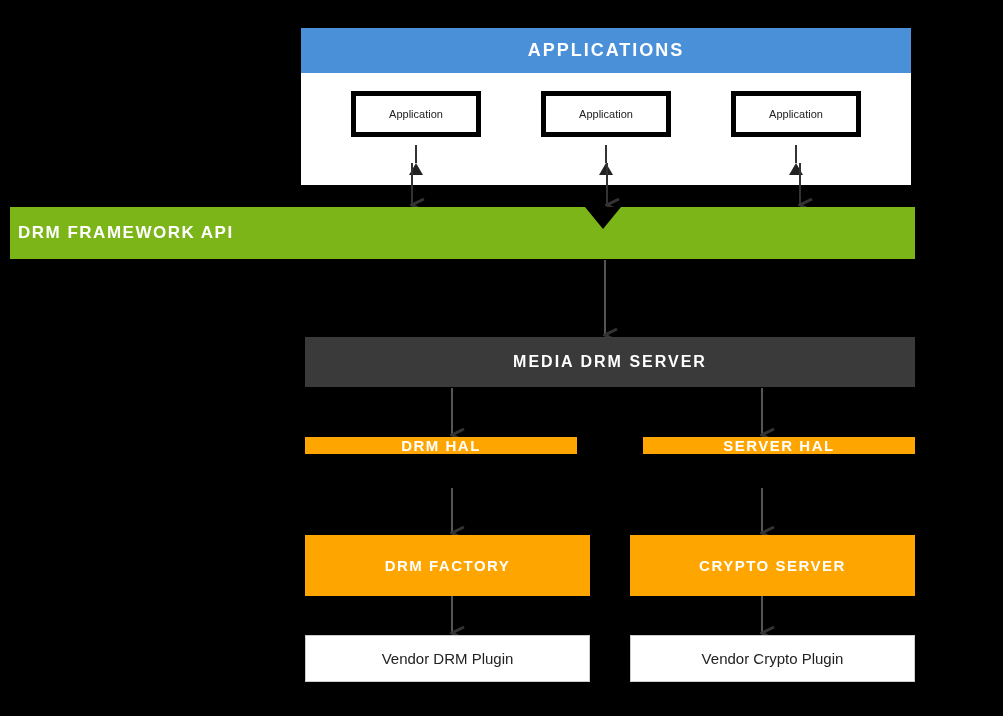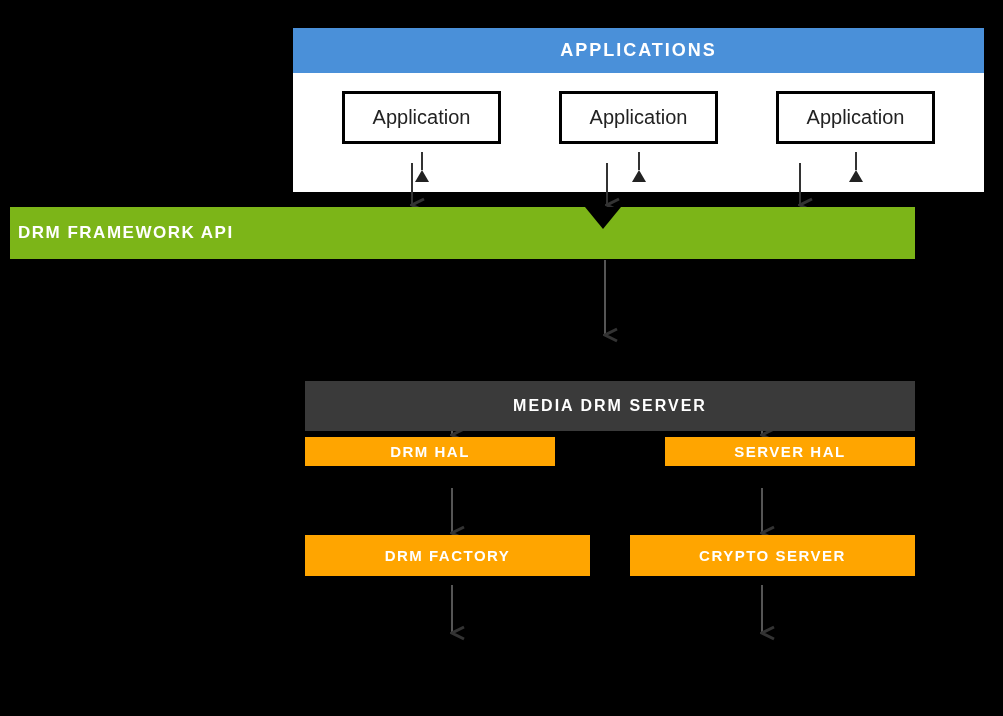--- a/index.html
+++ b/index.html
@@ -17,22 +17,22 @@
       top: 0;
       left: 0;
       width: 1003px;
       height: 716px;
     }
 
     
     .applications-block {
       position: absolute;
       top: 28px;
-      left: 293px;
-      width: 691px;
+      left: 301px;
+      width: 610px;
     }
 
     .applications-header {
       background: #4A90D9;
       color: white;
       text-align: center;
       font-weight: bold;
       font-size: 18px;
       letter-spacing: 2px;
       padding: 12px 0;
@@ -41,23 +41,23 @@
     .applications-body {
       background: white;
       display: flex;
       flex-direction: row;
       justify-content: space-around;
       align-items: center;
       padding: 18px 20px 8px 20px;
     }
 
     .app-box {
-      border: 3px solid #000000;
+      border: 5px solid #000000;
       padding: 12px 28px;
-      font-size: 20px;
+      font-size: 11px;
       color: #222;
       background: white;
       min-width: 130px;
       text-align: center;
     }
 
     .apps-arrows-row {
       background: white;
       display: flex;
       flex-direction: row;
@@ -110,21 +110,20 @@
     .media-drm-block {
       position: absolute;
       top: 337px;
       left: 305px;
       width: 610px;
       height: 50px;
       background: #3a3a3a;
       display: flex;
       align-items: center;
       justify-content: center;
-      margin-top: 44px;
     }
 
     .media-drm-label {
       color: white;
       font-weight: bold;
       font-size: 16px;
       letter-spacing: 2px;
     }
 
     
@@ -138,43 +137,43 @@
       justify-content: space-between;
     }
 
     .hal-box {
       background: #FFA500;
       color: white;
       font-weight: bold;
       font-size: 15px;
       letter-spacing: 1.5px;
       text-align: center;
-      padding: 6px 0;
-      width: 250px;
+      padding: 0 0;
+      width: 272px;
     }
 
     
     .factory-row {
       position: absolute;
       top: 535px;
       left: 305px;
       width: 610px;
       display: flex;
       flex-direction: row;
       justify-content: space-between;
     }
 
     .factory-box {
       background: #FFA500;
       color: white;
       font-weight: bold;
       font-size: 15px;
       letter-spacing: 1.5px;
       text-align: center;
-      padding: 12px 0;
+      padding: 22px 0;
       width: 285px;
     }
 
     
     .vendor-row {
       position: absolute;
       top: 635px;
       left: 305px;
       width: 610px;
       display: flex;
@@ -275,14 +274,18 @@
   <div class="hal-row">
     <div class="hal-box">DRM HAL</div>
     <div class="hal-box">SERVER HAL</div>
   </div>
 
   <div class="factory-row">
     <div class="factory-box">DRM FACTORY</div>
     <div class="factory-box">CRYPTO SERVER</div>
   </div>
 
+  <div class="vendor-row">
+    <div class="vendor-box">Vendor DRM Plugin</div>
+    <div class="vendor-box">Vendor Crypto Plugin</div>
+  </div>
 
 </div>
 
 </body></html>

